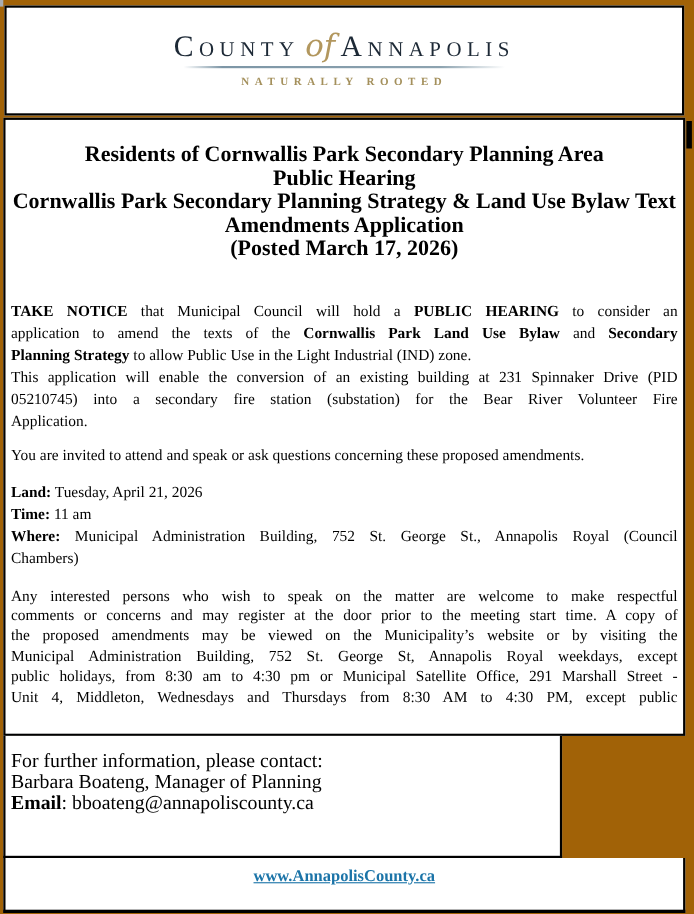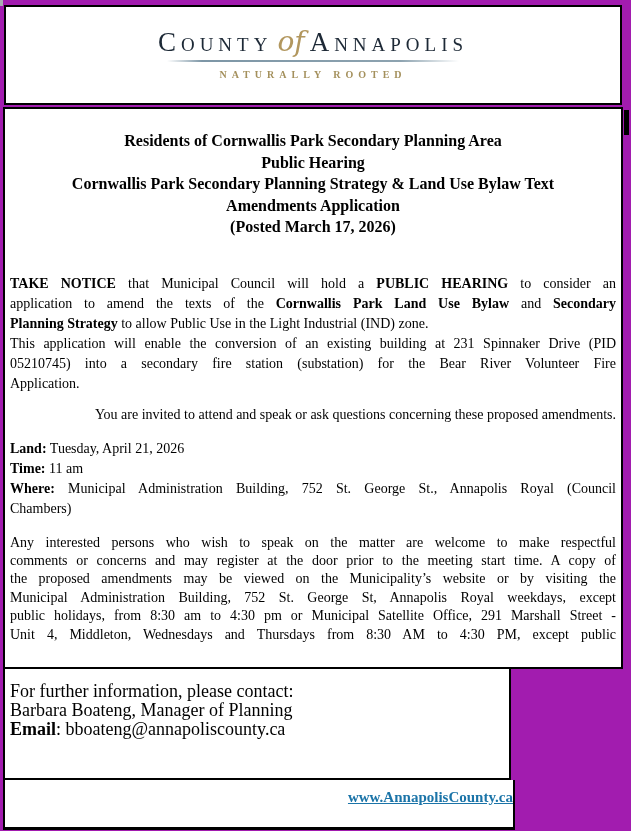--- a/index.html
+++ b/index.html
@@ -1,17 +1,17 @@
 <!DOCTYPE html>
 <html><head>
 <meta charset="utf-8">
 <style>
   html,body { margin:0; padding:0; background:#fff; }
   .page {
-    position:relative; width:631px; height:831px; background:#a21caf;
+    position:relative; width:631px; height:831px; background:#a16207;
     font-family:"Liberation Serif", serif; color:#000; overflow:hidden;
   }
   .box { position:absolute; box-sizing:border-box; border:2px solid #000; background:#fff; }
 
   
   .header-box { left:4px; top:5px; width:618px; height:100px; }
   .logo { text-align:center; padding-top:20px; }
   .logo-line1 {
     color:#1d2936; font-size:27px; line-height:30px;
     font-variant:small-caps; letter-spacing:5px; font-weight:500;
@@ -24,36 +24,36 @@
   .logo-divider {
     width:292px; height:2px; margin:3px auto 7px auto;
     background:linear-gradient(to right, rgba(125,150,166,0), #7d96a6 12%, #8da3b0 80%, rgba(125,150,166,0));
   }
   .logo-tagline {
     color:#a4905c; font-size:10px; letter-spacing:5px; font-weight:bold;
   }
 
   
   .main-box { left:3px; top:107px; width:620px; height:562px; padding:0 5px; overflow:hidden; }
-  .title { margin-top:21px; font-weight:bold; font-size:16px; line-height:21.5px; text-align:center; }
+  .title { margin-top:21px; font-weight:bold; font-size:20px; line-height:21.5px; text-align:center; }
   .para { font-size:14px; line-height:20px; }
   .p-take    { margin-top:36px; }
-  .p-invite  { margin-top:11px;text-align:right; }
+  .p-invite  { margin-top:11px; }
   .p-details { margin-top:14px; }
   .p-viewing { margin-top:15px; line-height:18.4px; }
   .line { white-space:normal; }
   .line.just { text-align:justify; text-align-last:justify; }
 
   
   .contact-box { left:3px; top:669px; width:508px; height:111px; border-top:none;
     padding:13px 5px 0 5px; font-size:18px; line-height:19px; }
 
   
-  .footer-box { left:3px; top:780px; width:512px; height:50px; border-top:none;
-    border-bottom-width:3px; text-align:right; padding-top:8px; }
+  .footer-box { left:3px; top:780px; width:620px; height:50px; border-top:none;
+    border-bottom-width:3px; text-align:center; padding-top:8px; }
   .site-link { color:#1b74a8; font-weight:bold; font-size:15px; text-decoration:underline; cursor:pointer; }
 
   
   .edge-bar { position:absolute; left:624px; top:110px; width:5px; height:25px; background:#000; }
   .corner-artifact { position:absolute; left:0; top:0; width:3px; height:6px; background:#a9adb3; }
 </style>
 </head>
 <body>
 
 <div class="page">

